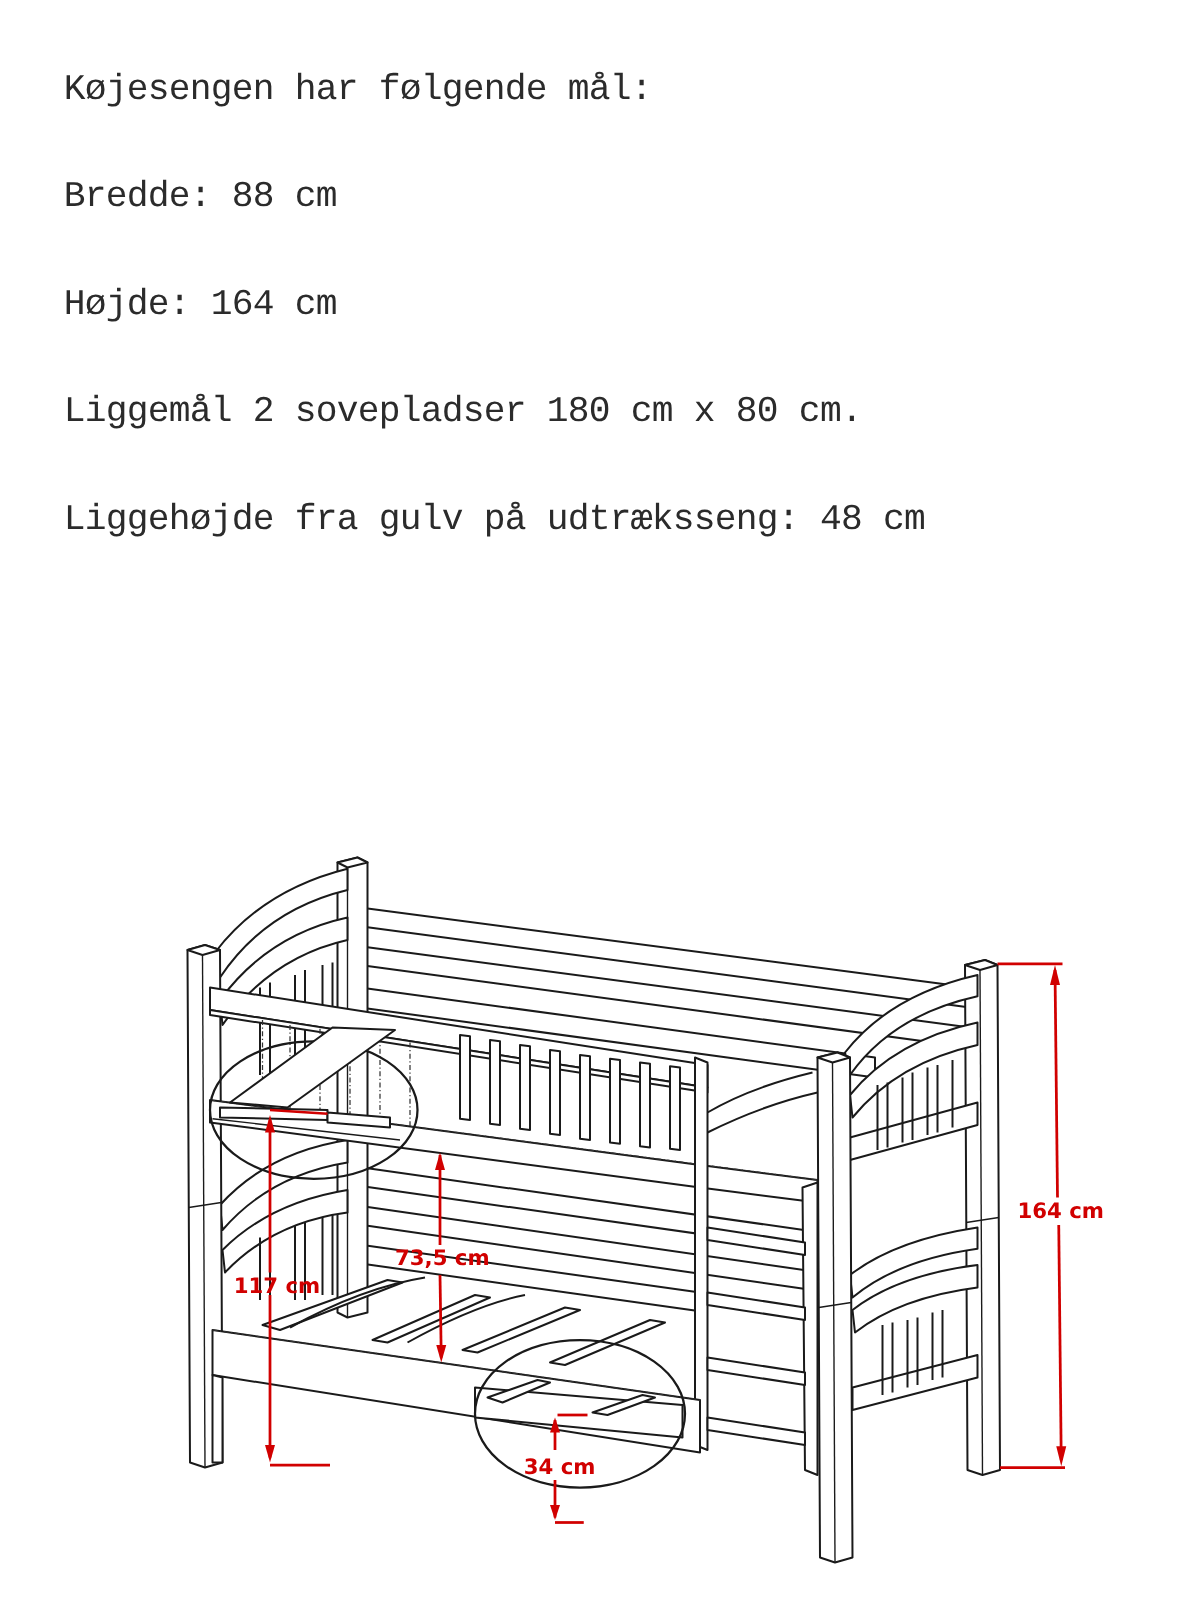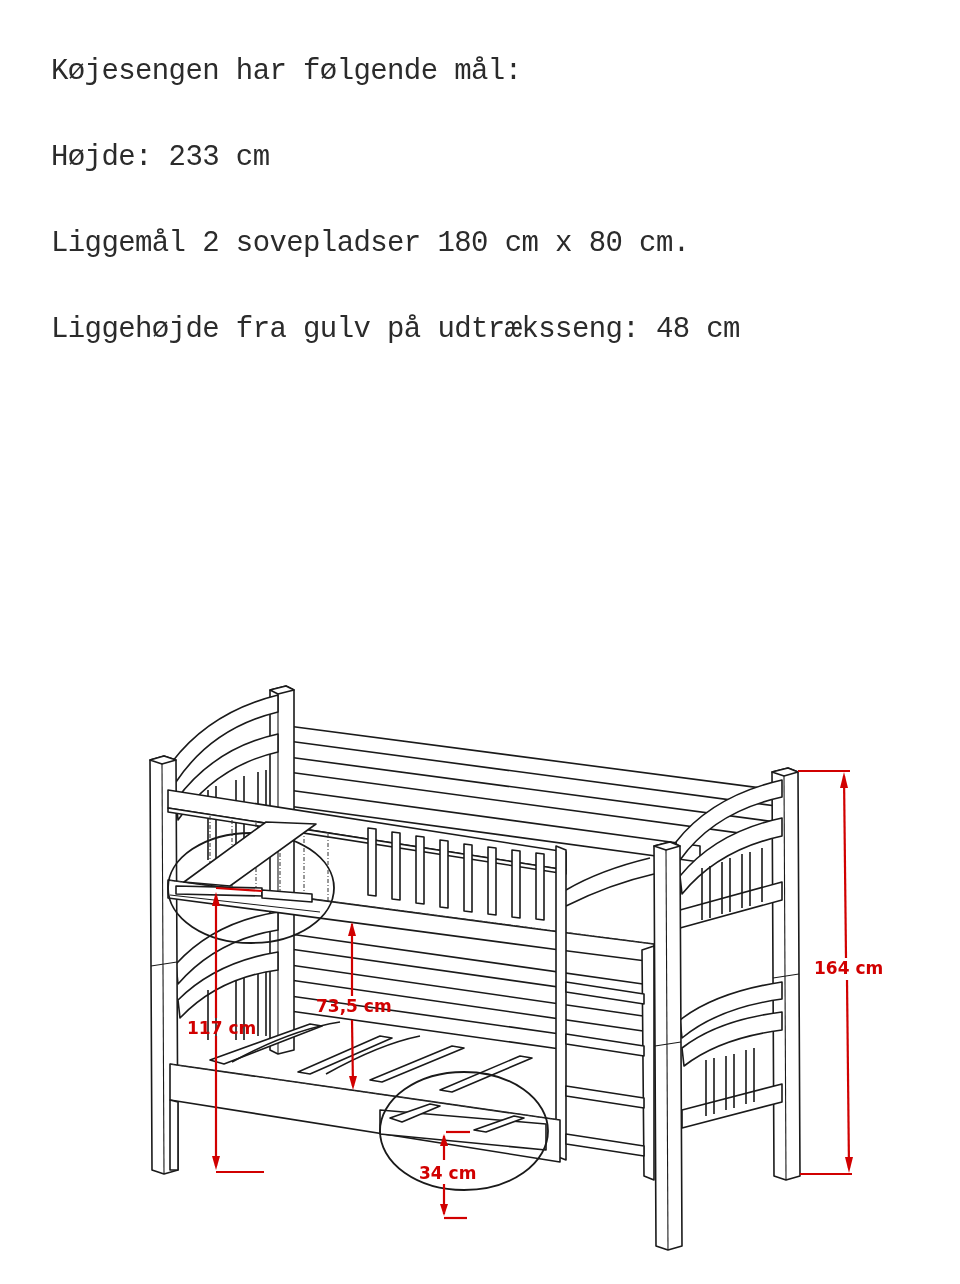--- a/index.html
+++ b/index.html
@@ -53,21 +53,22 @@
       font-size: 17px;
       fill: #d10000;
     }
     .loupe { fill: none; stroke: #1a1a1a; stroke-width: 1.8; }
   </style>
 </head>
 <body>
 
 <ul class="specs">
   <li class="spec-line">Køjesengen har følgende mål:</li>
-  <li class="spec-line">Højde: 233 cm</li>
+  <li class="spec-line">Bredde: 88 cm</li>
+  <li class="spec-line">Højde: 164 cm</li>
   <li class="spec-line">Liggemål 2 sovepladser 180 cm x 80 cm.</li>
   <li class="spec-line">Liggehøjde fra gulv på udtræksseng: 48 cm</li>
 </ul>
 
 <div class="diagram">
   <svg width="960" height="624" viewBox="0 660 960 624" xmlns="http://www.w3.org/2000/svg">
 
     <g>
       <polygon class="ln" points="288,726 776,790 776,806 288,741"></polygon>
       <polygon class="ln" points="288,757 776,822 776,838 288,772"></polygon>

